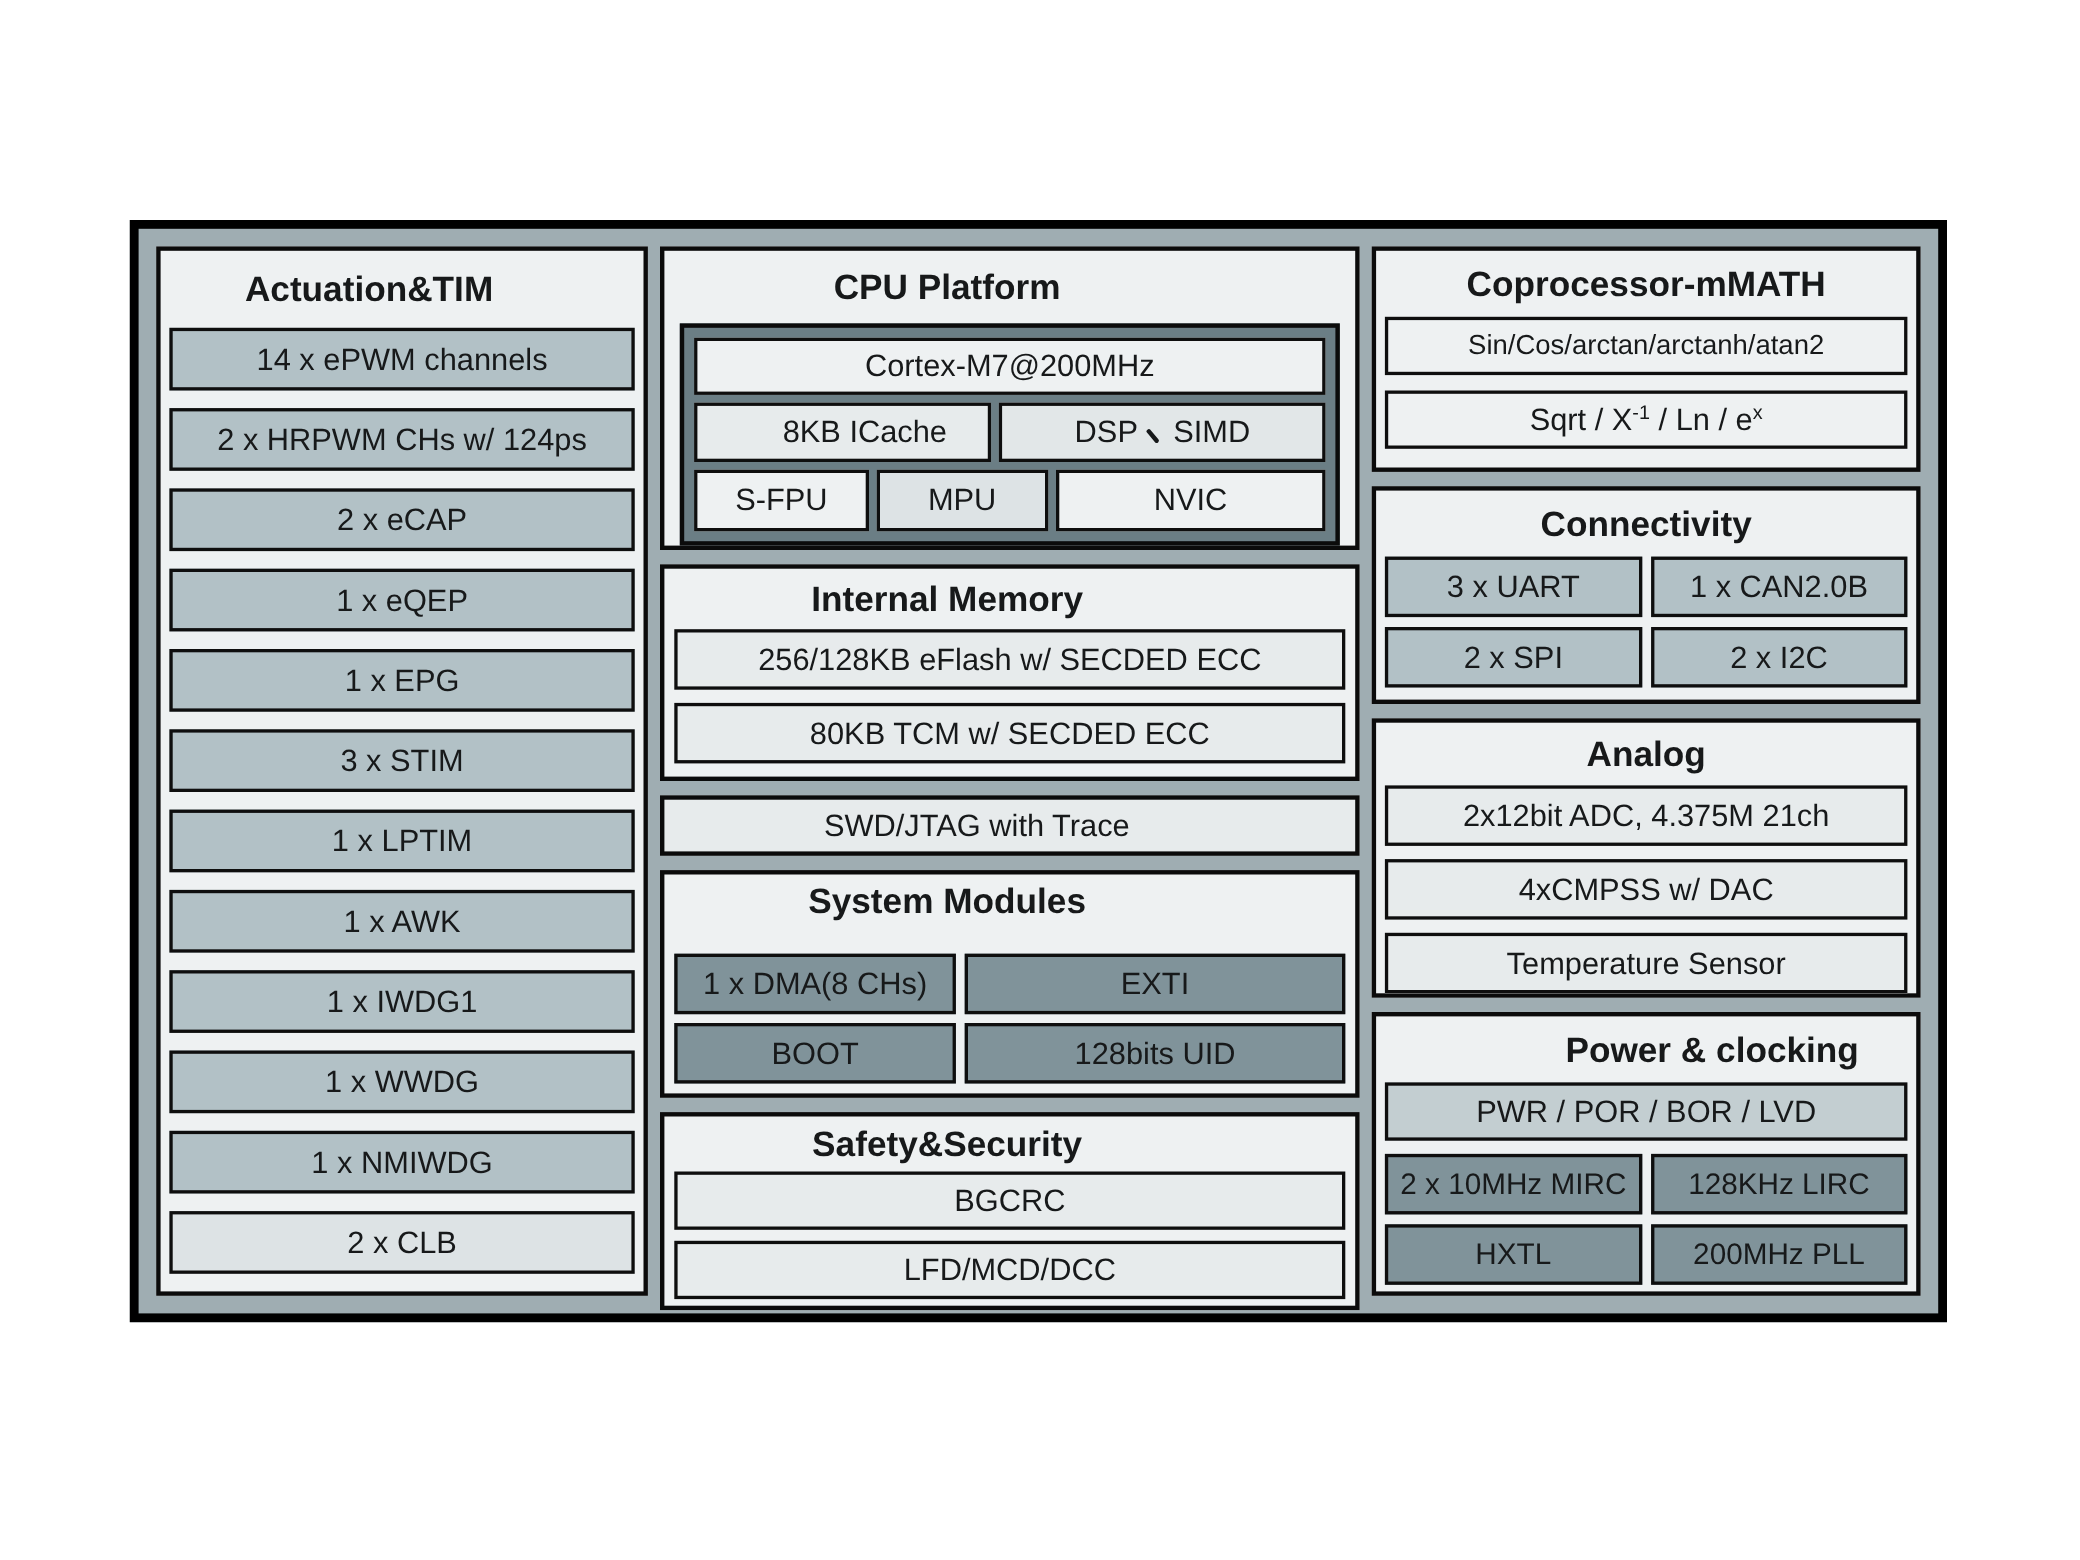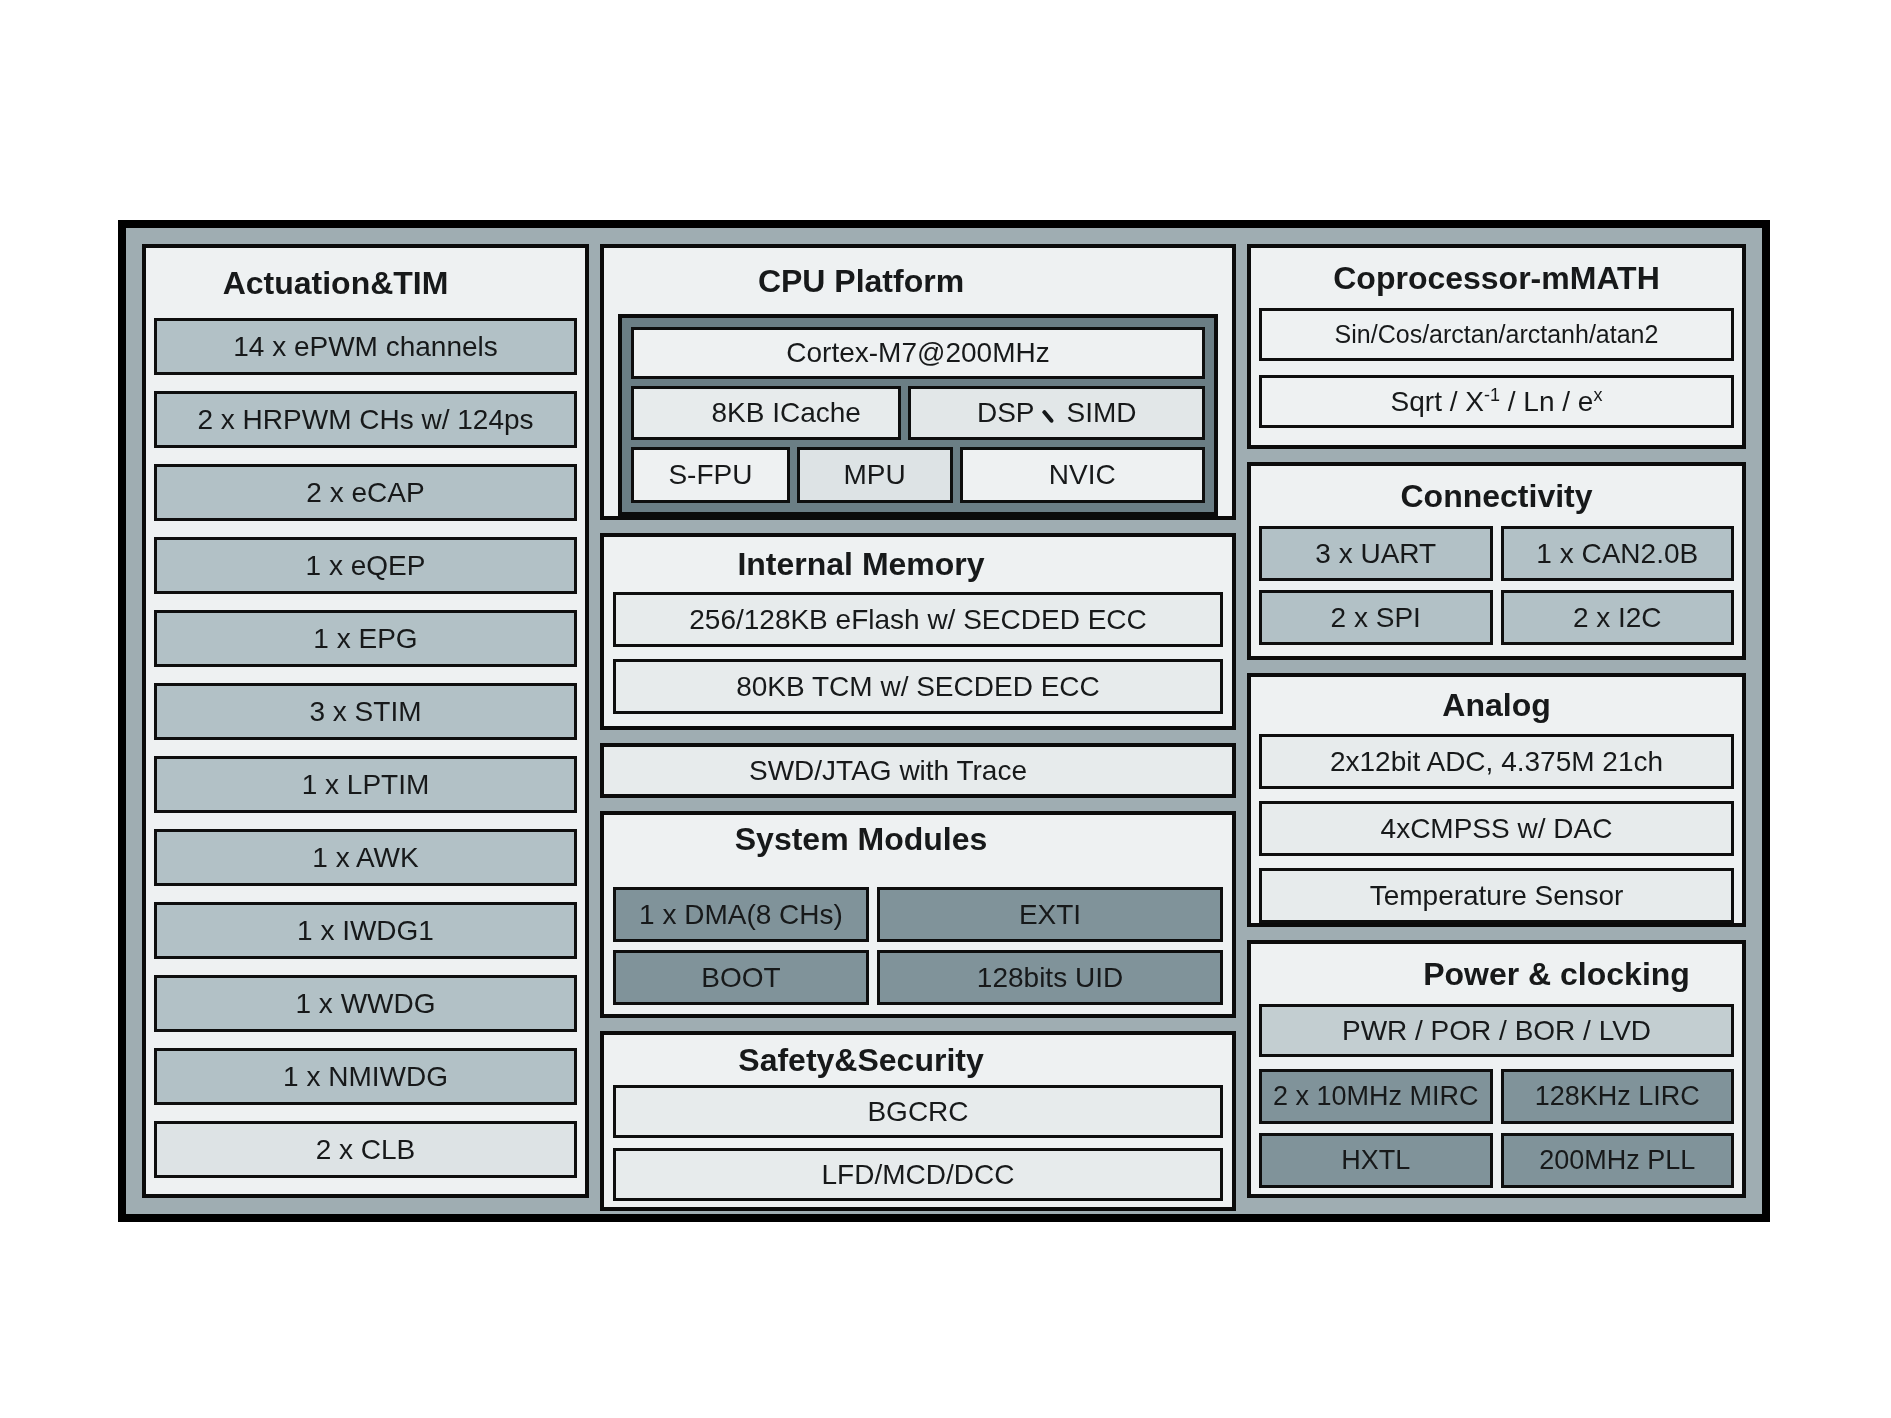--- a/index.html
+++ b/index.html
@@ -8,21 +8,21 @@
     --box-lighter:#eef1f2; --box-clb:#dde3e5; --box-pwr:#c3ced1;
     --box-dsp:#e2e7e8; --text:#17191a;
   }
   html,body{margin:0;padding:0;}
   body{
     width:1891px;height:1418px;background:#ffffff;position:relative;
     font-family:"Liberation Sans","DejaVu Sans",sans-serif;color:var(--text);
     overflow:hidden;
   }
   .frame{
-    position:absolute;left:118px;top:220px;width:1652px;height:1002px;
+    position:absolute;left:118px;top:200px;width:1652px;height:1002px;
     box-sizing:border-box;border:8px solid #000;background:var(--band);
     padding:16px;display:flex;gap:11px;
   }
   .panel{
     box-sizing:border-box;border:4px solid #0b0b0b;background:var(--panel);
     display:flex;flex-direction:column;
   }
   .col{display:flex;flex-direction:column;gap:13px;}
   .col-left{width:447px;}
   .col-mid{width:636px;}

